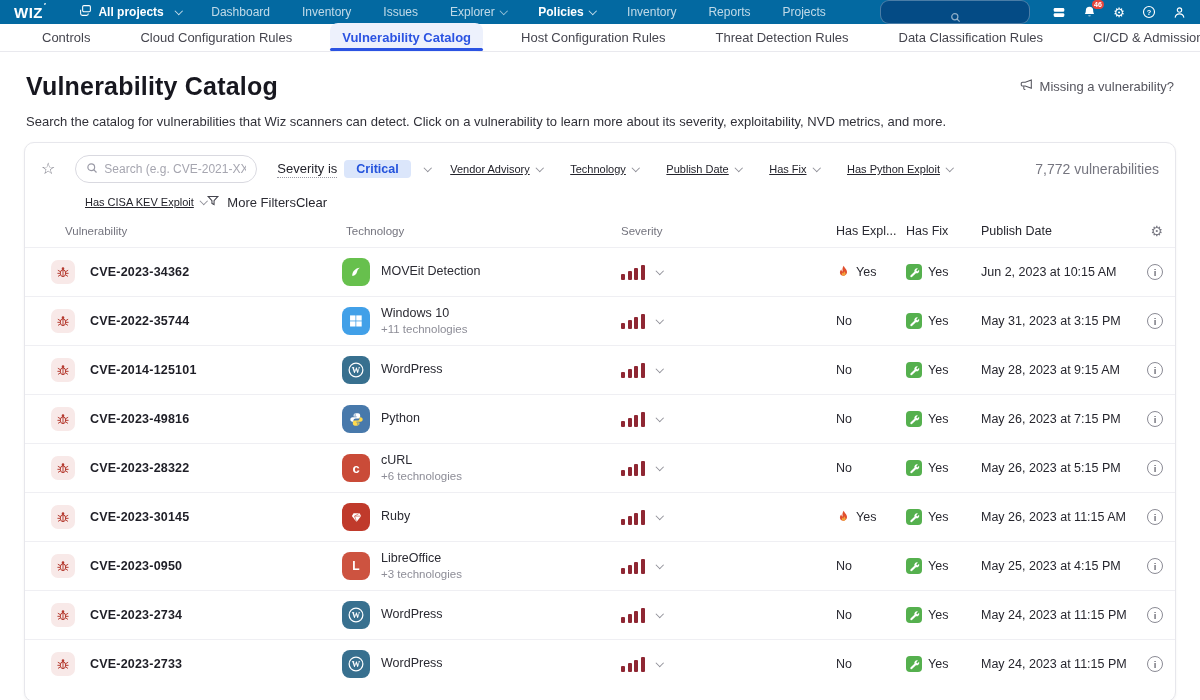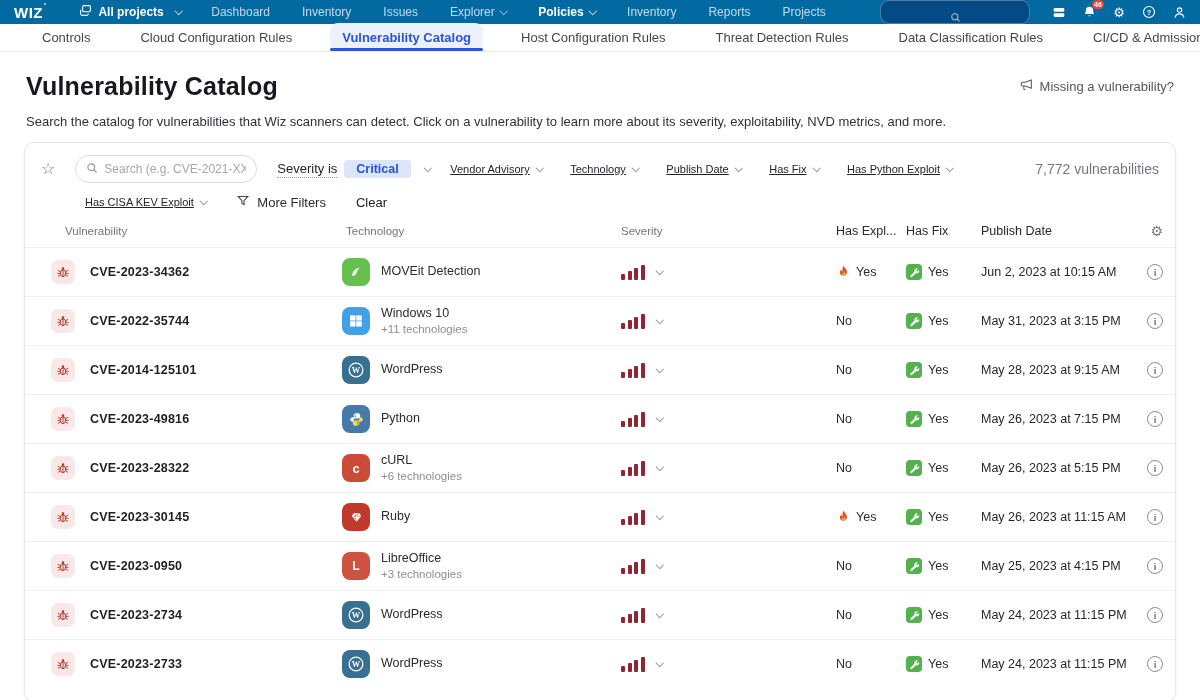--- a/index.html
+++ b/index.html
@@ -55,21 +55,21 @@
   .f-search input{ border:none; outline:none; width:100%; font-size:12px; color:#33333d;
     font-family:"Liberation Sans",sans-serif; background:transparent;}
   .f-search input::placeholder{ color:#a6a6b0; }
   .sev-group{ display:flex; align-items:center; gap:7px; font-size:13px; cursor:pointer;}
   .sev-label{ border-bottom:1px dotted #9a9aa4; padding-bottom:1px; color:#23232b;}
   .sev-pill{ background:#dbe6fb; color:#2453dc; font-weight:700; font-size:12.5px;
     padding:2px 12px; border-radius:4px; }
   .f-drop{ display:flex; align-items:center; font-size:11px; color:#23232b; cursor:pointer; white-space:nowrap;text-decoration:underline;}
   .f-drop .chev, .sev-group .chev{ color:#70707a; margin-left:7px;}
   .vuln-count{ margin-left:auto; font-size:14px; color:#75757f; }
-  .f-row2{ display:flex; align-items:center; gap:30px; height:26px; margin-top:6px; padding-left:44px;}
+  .f-row2{ display:flex; align-items:center; height:26px; margin-top:6px; padding-left:44px;}
   .clear-btn{ font-size:13px; color:#23232b; cursor:pointer; }
   .more-filters{ display:flex; align-items:center; gap:7px; font-size:13px; color:#2c2c34; cursor:pointer;}
 
   
   .t-head{ display:flex; align-items:center; height:32px; padding:0 12px;
     font-size:11.5px; color:#74747e; }
   .t-row{ display:flex; align-items:center; height:49px; padding:0 12px; border-top:1px solid #efeff3; cursor:pointer;}
   .c-vuln{ width:305px; display:flex; align-items:center;padding-left:14px; }
   .t-head .c-vuln{ padding-left:28px; }
   .c-tech{ width:279px; display:flex; align-items:center; }

